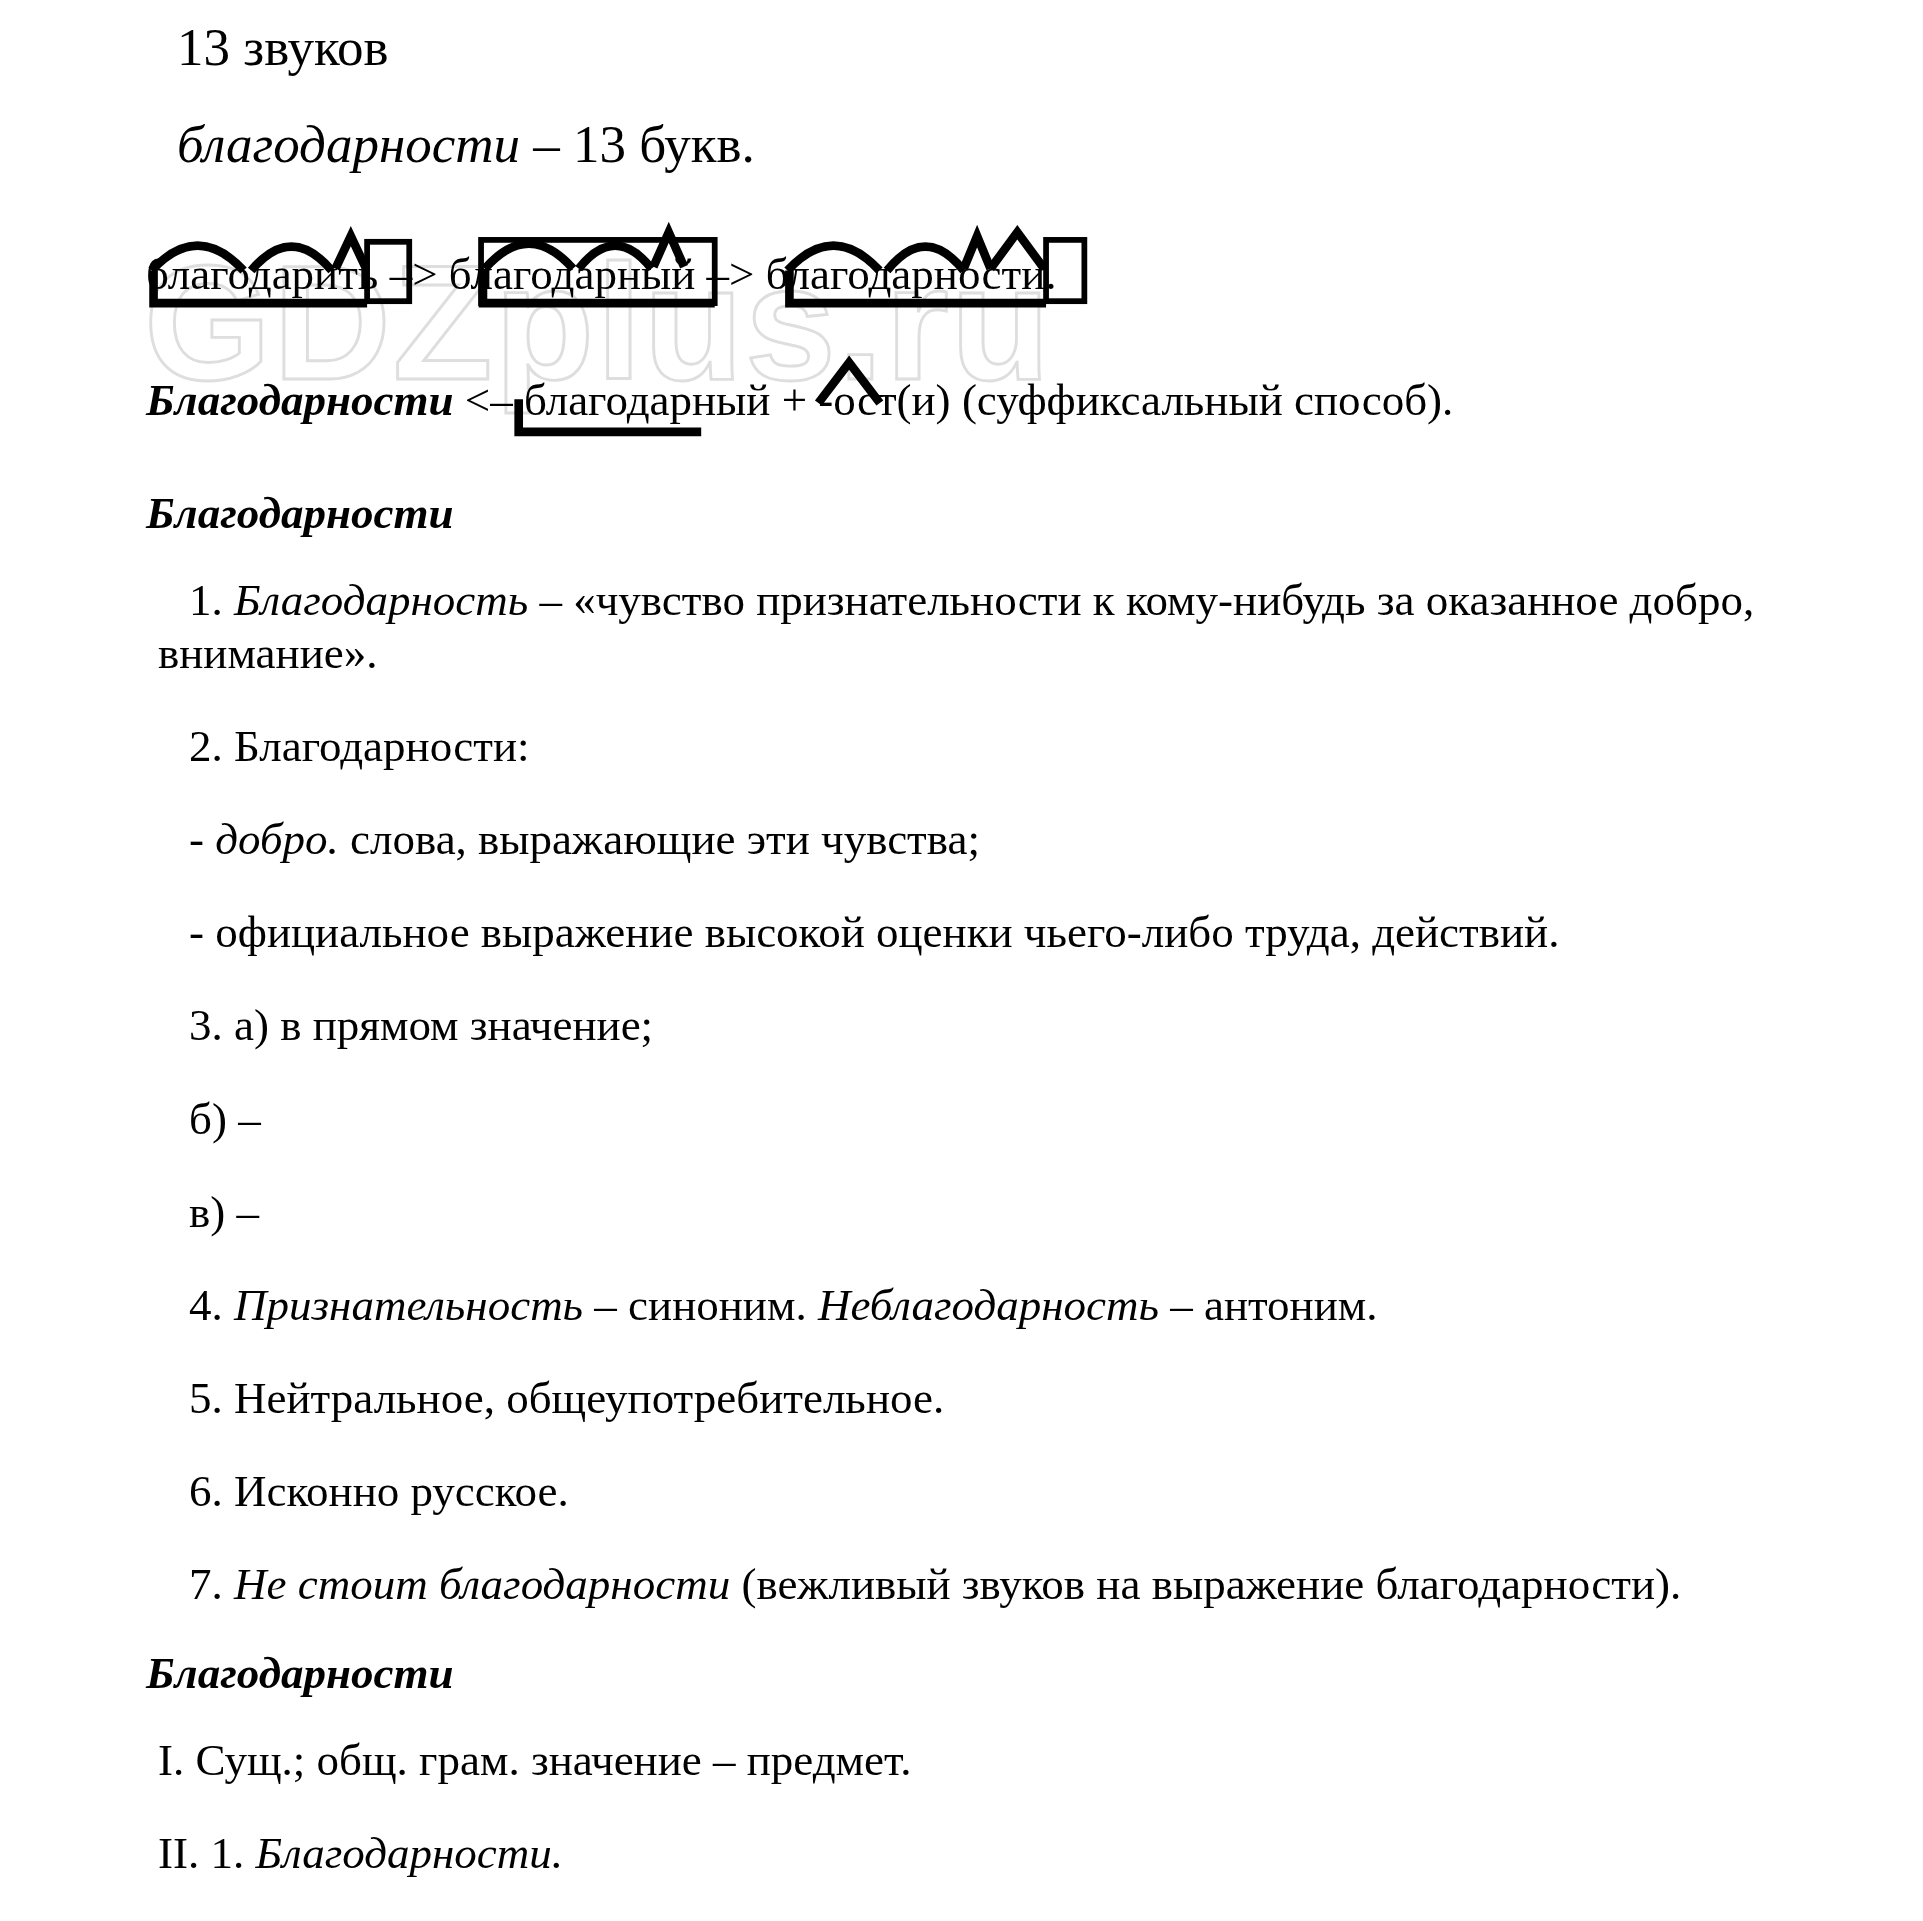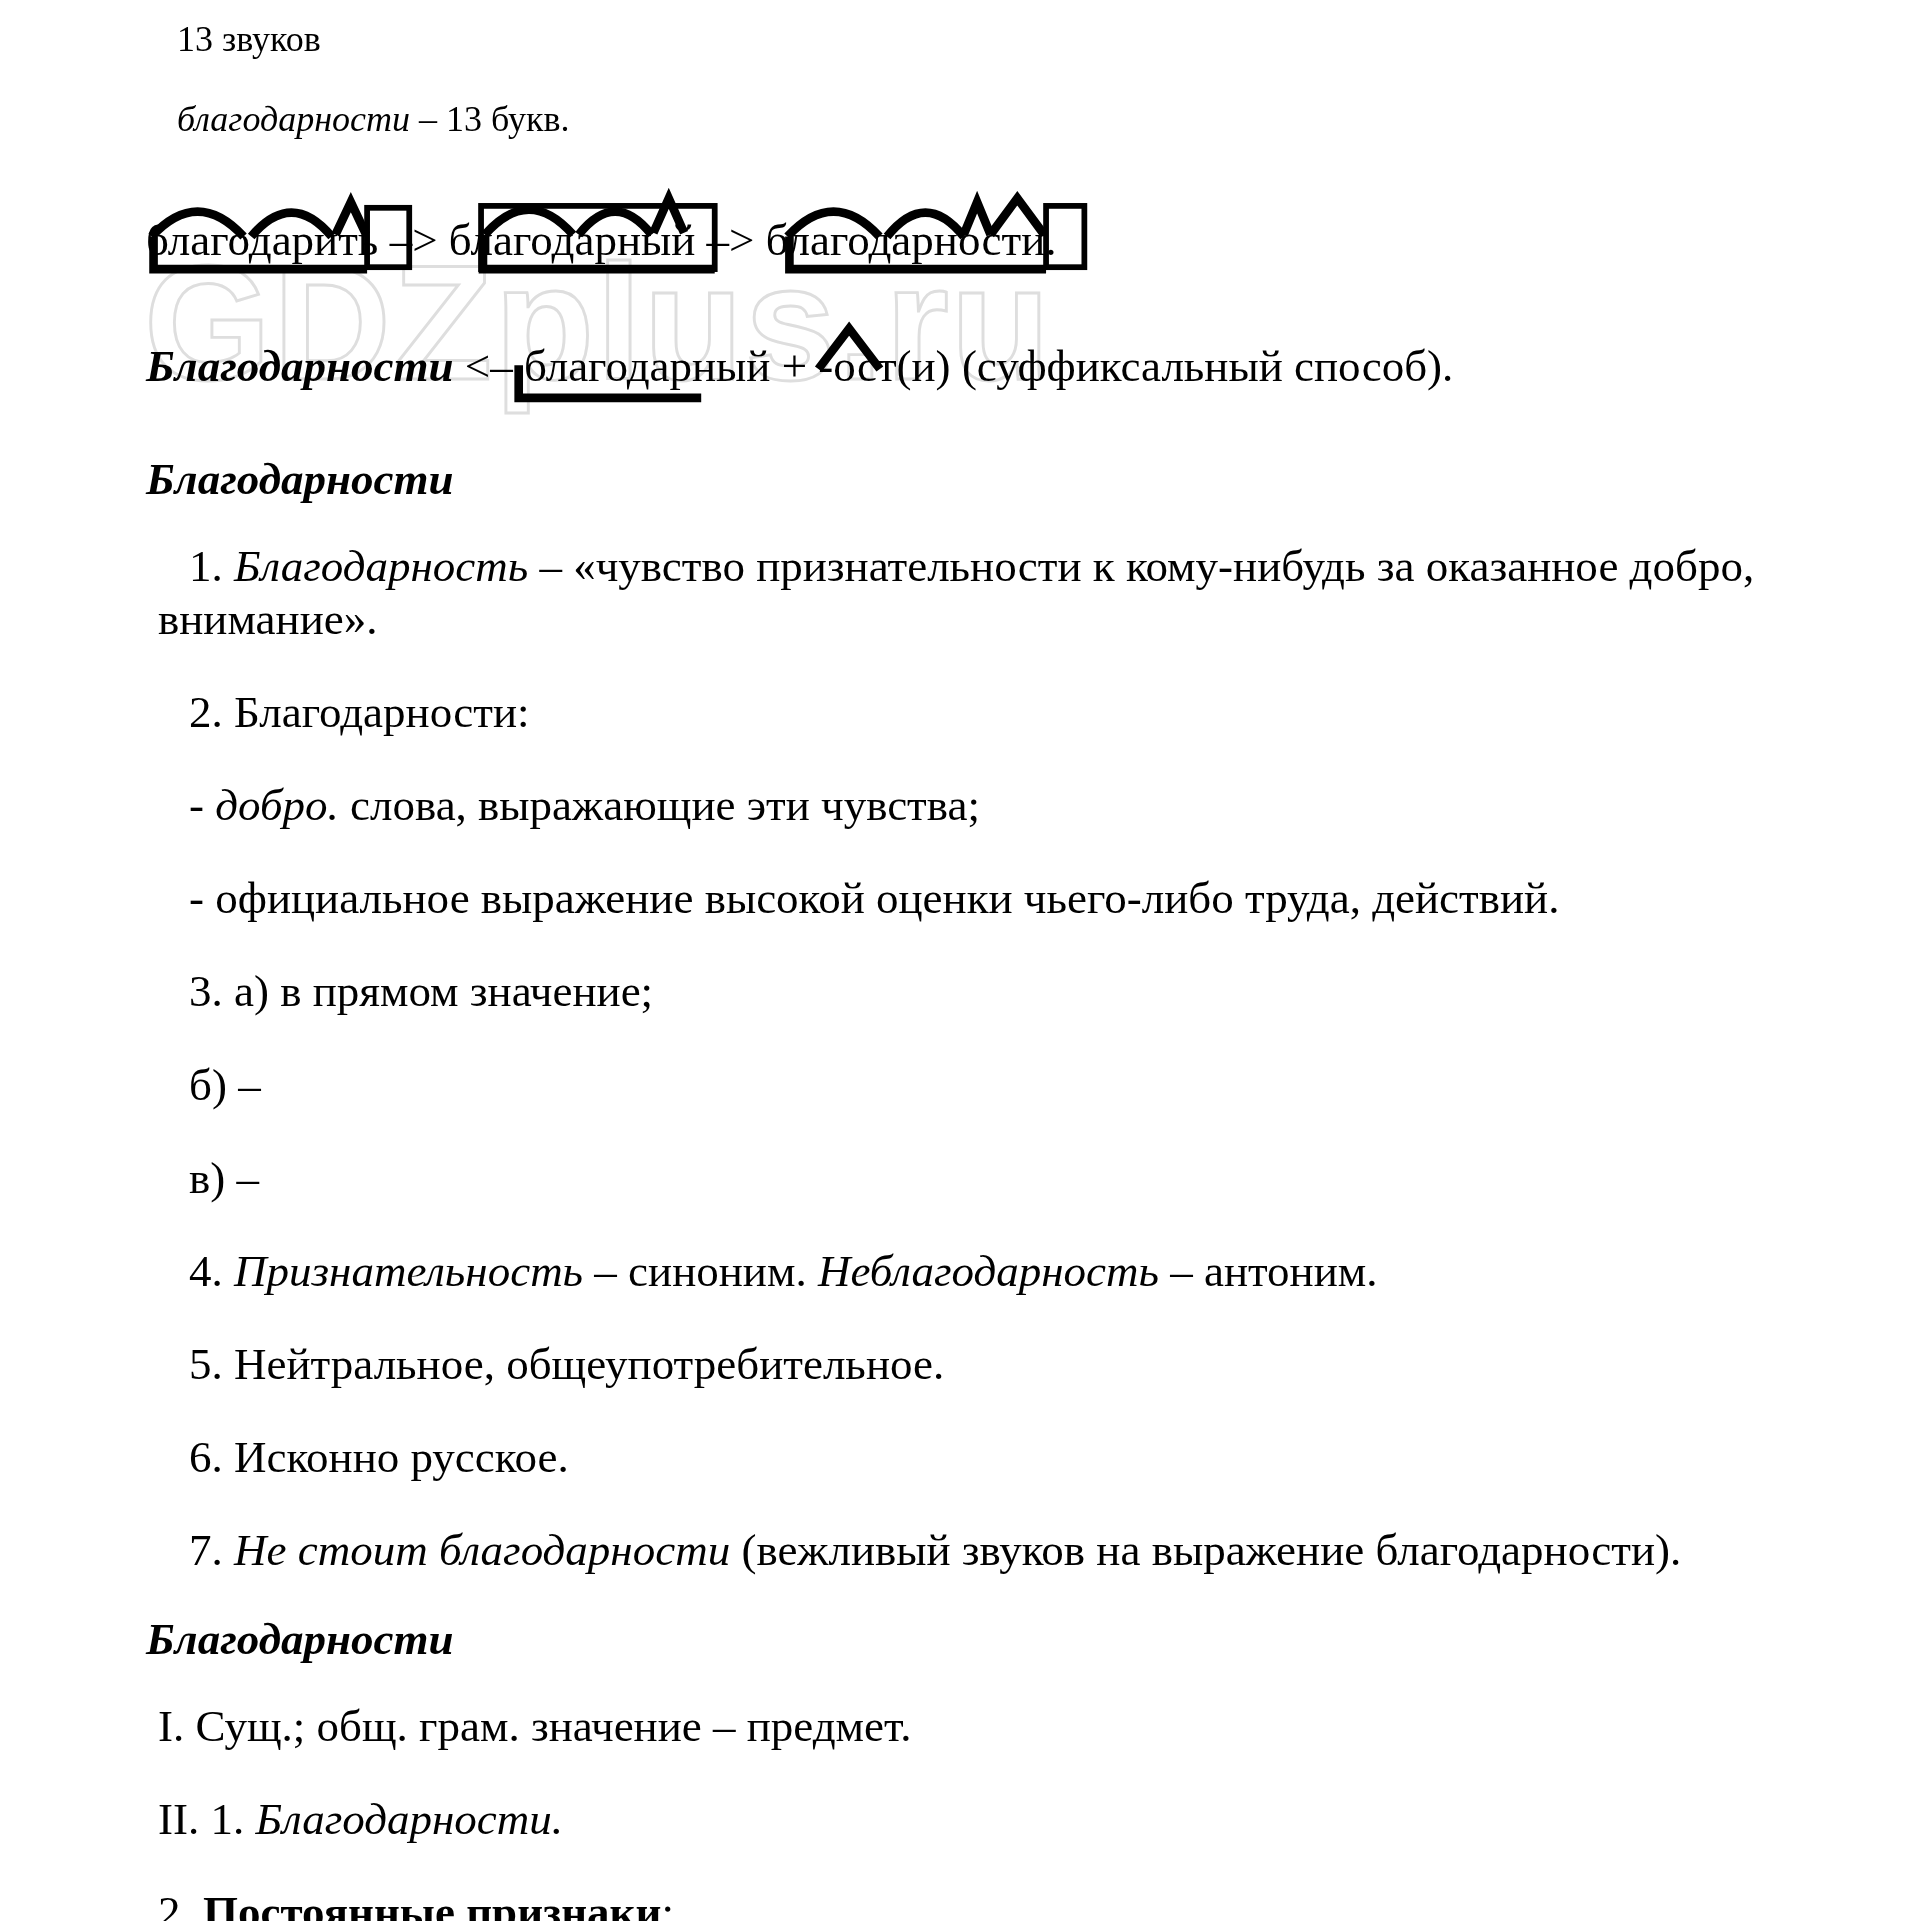--- a/index.html
+++ b/index.html
@@ -42,21 +42,21 @@
   
   #page {
     position: absolute;
     inset: 0;
     z-index: 2;
     padding: 21px 144px 0 146px;
     box-sizing: border-box;
   }
 
   .line {
-    font-size: 36px;
+    font-size: 53px;
     line-height: 1.0;
     margin: 0 0 44px 0;
     white-space: nowrap;
   }
 
   .indent { padding-left: 31px; }
 
   .it  { font-style: italic; }
   .bi  { font-style: italic; font-weight: bold; }
   .bd  { font-weight: bold; }

